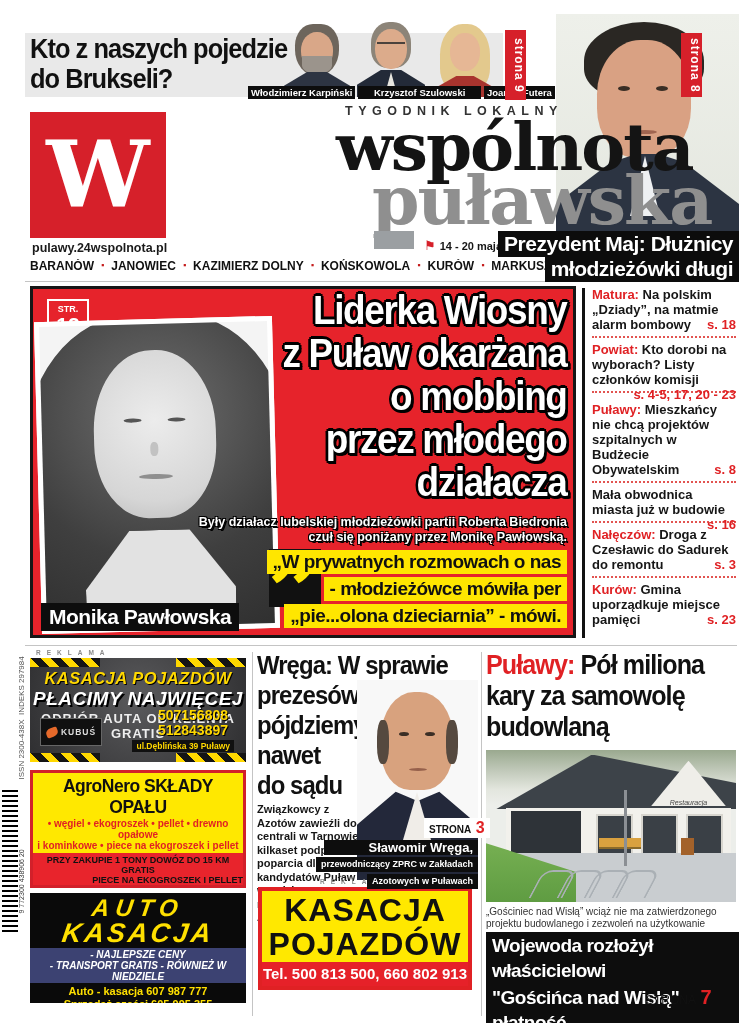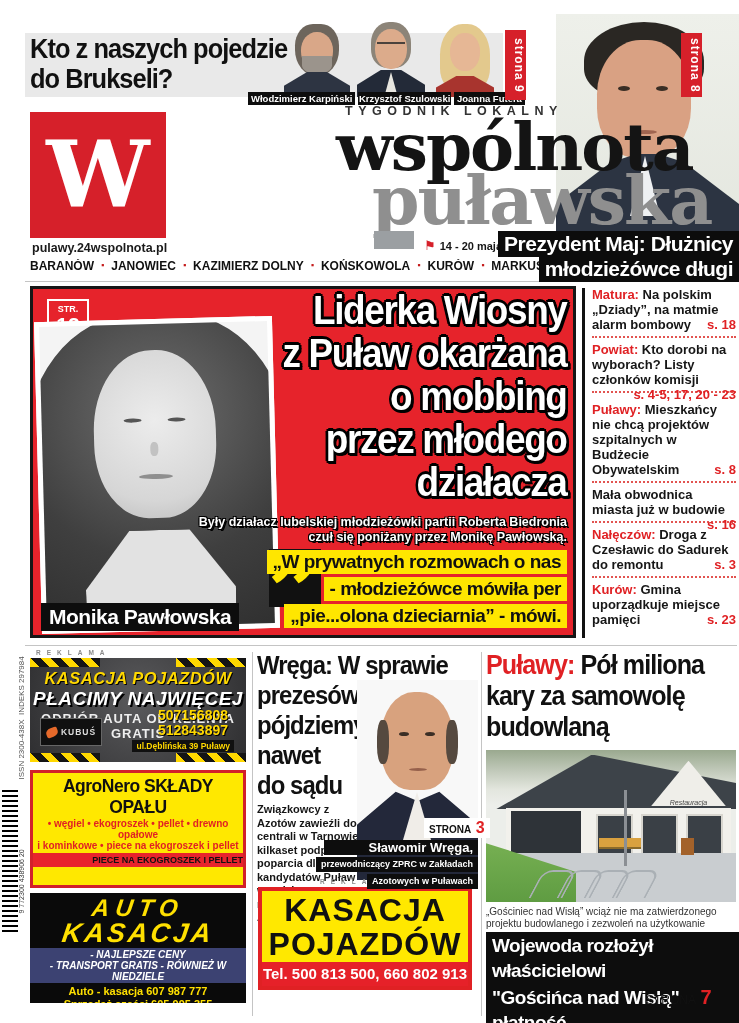--- a/index.html
+++ b/index.html
@@ -48,37 +48,37 @@
   <div class="abs" style="left:29px;top:50px;width:12px;height:22px;background:#e8e6e0;clip-path:polygon(50% 0,100% 100%,0 100%);"></div>
 </div>
 <div class="abs" style="left:430px;top:24px;width:70px;height:73px;">
   <div class="abs" style="left:10px;top:0;width:50px;height:68px;background:#e3c98d;border-radius:45% 45% 35% 35%;"></div>
   <div class="abs" style="left:20px;top:9px;width:30px;height:38px;background:#e6b795;border-radius:48%;"></div>
   <div class="abs" style="left:6px;top:52px;width:58px;height:21px;background:#a8342e;clip-path:polygon(0 55%,35% 0,65% 0,100% 55%,100% 100%,0 100%);"></div>
 </div>
 
 <div class="abs" style="left:248px;top:86px;width:290px;font-size:9.5px;font-weight:800;white-space:nowrap;">
   <span class="capbar" style="font-size:9.5px;padding:1px 3px;">Włodzimierz Karpiński</span>
-  <span class="capbar" style="font-size:9.5px;padding:1px 1px;margin-top:6px;">Krzysztof Szulowski</span>
+  <span class="capbar" style="font-size:9.5px;padding:1px 16px;">Krzysztof Szulowski</span>
   <span class="capbar" style="font-size:9.5px;padding:1px 3px;">Joanna Futera</span>
 </div>
 <div class="abs tab" style="left:505px;top:30px;width:21px;height:70px;">strona 9</div>
 
 <div class="abs" style="left:556px;top:14px;width:183px;height:244px;background:linear-gradient(180deg,#eef0ea,#e3e6de);overflow:hidden;">
   <div class="abs" style="left:28px;top:8px;width:120px;height:78px;background:#2a2723;border-radius:50% 50% 40% 40%;"></div>
   <div class="abs" style="left:41px;top:26px;width:94px;height:118px;background:#d9a183;border-radius:46% 46% 42% 42%;"></div>
   <div class="abs" style="left:62px;top:72px;width:12px;height:5px;background:#3a2e25;border-radius:50%;"></div>
   <div class="abs" style="left:100px;top:72px;width:12px;height:5px;background:#3a2e25;border-radius:50%;"></div>
   <div class="abs" style="left:77px;top:116px;width:24px;height:4px;background:#a06550;border-radius:50%;"></div>
   <div class="abs" style="left:0;top:140px;width:183px;height:104px;background:#2c3442;clip-path:polygon(0 48%,30% 8%,44% 0,56% 0,70% 8%,100% 48%,100% 100%,0 100%);"></div>
   <div class="abs" style="left:74px;top:142px;width:30px;height:60px;background:#eef0f2;clip-path:polygon(50% 0,100% 100%,0 100%);"></div>
 </div>
 <div class="abs tab" style="left:681px;top:33px;width:21px;height:64px;z-index:6;">strona 8</div>
 <div class="abs blackbar" style="top:231px;right:0;font-size:21px;padding:1px 6px;z-index:7;letter-spacing:-0.5px;">Prezydent Maj: Dłużnicy</div>
-<div class="abs blackbar" style="top:256px;right:0;font-size:21px;padding:1px 6px;z-index:7;letter-spacing:-0.5px;">młodzieżówce długi</div>
+<div class="abs blackbar" style="top:256px;right:0;font-size:21px;padding:1px 6px;z-index:7;letter-spacing:-0.5px;">młodzieżówki długi</div>
 
 <div class="abs" style="left:30px;top:112px;width:136px;height:126px;background:#d6202a;display:flex;align-items:center;justify-content:center;">
   <span style="font-family:'DejaVu Serif',serif;font-weight:700;font-size:92px;color:#fff;">W</span>
 </div>
 <div class="abs" style="left:345px;top:104px;font-size:12.5px;letter-spacing:5.5px;color:#333;font-weight:600;">TYGODNIK LOKALNY</div>
 <div class="abs" style="left:336px;top:108px;font-family:'DejaVu Serif',serif;font-weight:700;font-size:66px;letter-spacing:-2px;color:#141414;">wspólnota</div>
 <div class="abs" style="left:372px;top:160px;font-family:'DejaVu Serif',serif;font-weight:700;font-size:68px;letter-spacing:-2px;color:#8f8f8f;">puławska</div>
 <div class="abs" style="left:374px;top:231px;width:40px;height:18px;background:#9b9fa2;"></div>
 <div class="abs" style="left:424px;top:238px;font-size:11px;color:#161616;white-space:nowrap;">
   <span class="flag-icon"></span><span style="font-weight:800;">14 - 20 maja 2019 r.</span><span class="dl-dot"></span><span style="font-weight:800;">nr 20 (309)</span><span class="dl-dot"></span><span style="font-weight:800;">Cena 2,90 zł</span> <span style="font-size:9px;color:#555;">(w tym VAT 5%)</span>
@@ -205,20 +205,21 @@
   <div class="abs" style="right:12px;bottom:9px;">
     <span style="background:#101010;color:#ffd800;font-size:8.5px;font-weight:700;padding:1px 4px;">ul.Dęblińska 39 Puławy</span>
   </div>
 </div>
 
 <div class="abs" style="left:30px;top:770px;width:216px;height:118px;background:#ffe800;border:3px solid #d2202a;box-sizing:border-box;overflow:hidden;">
   <div style="text-align:center;font-size:17.5px;font-weight:900;color:#111;margin-top:3px;letter-spacing:-0.5px;">AgroNero SKŁADY OPAŁU</div>
   <div style="text-align:center;font-size:10px;font-weight:800;color:#e02124;">• węgiel • ekogroszek • pellet • drewno opałowe</div>
   <div style="text-align:center;font-size:10px;font-weight:800;color:#e02124;">i kominkowe • piece na ekogroszek i pellet</div>
   <div style="background:#e8242c;margin-top:2px;padding:2px 0;">
+    <div style="text-align:center;font-size:9px;font-weight:800;color:#111;">PRZY ZAKUPIE 1 TONY DOWÓZ DO 15 KM GRATIS</div>
     <div style="text-align:right;font-size:9px;font-weight:800;color:#111;">PIECE NA EKOGROSZEK I PELLET</div>
   </div>
 
 </div>
 
 <div class="abs" style="left:30px;top:893px;width:216px;height:110px;background:#0a0a0a;overflow:hidden;">
   <div style="text-align:center;font-size:24px;line-height:24px;font-weight:900;font-style:italic;color:#ffe000;letter-spacing:6px;margin-top:3px;transform:skewX(-8deg);">AUTO</div>
   <div style="text-align:center;font-size:27px;line-height:26px;font-weight:900;font-style:italic;color:#ffe000;letter-spacing:3px;transform:skewX(-8deg);">KASACJA</div>
   <div style="background:#3c4272;margin-top:2px;padding:1px 0;">
     <div style="text-align:center;font-size:10px;font-weight:800;font-style:italic;color:#fff;">- NAJLEPSZE CENY</div>

